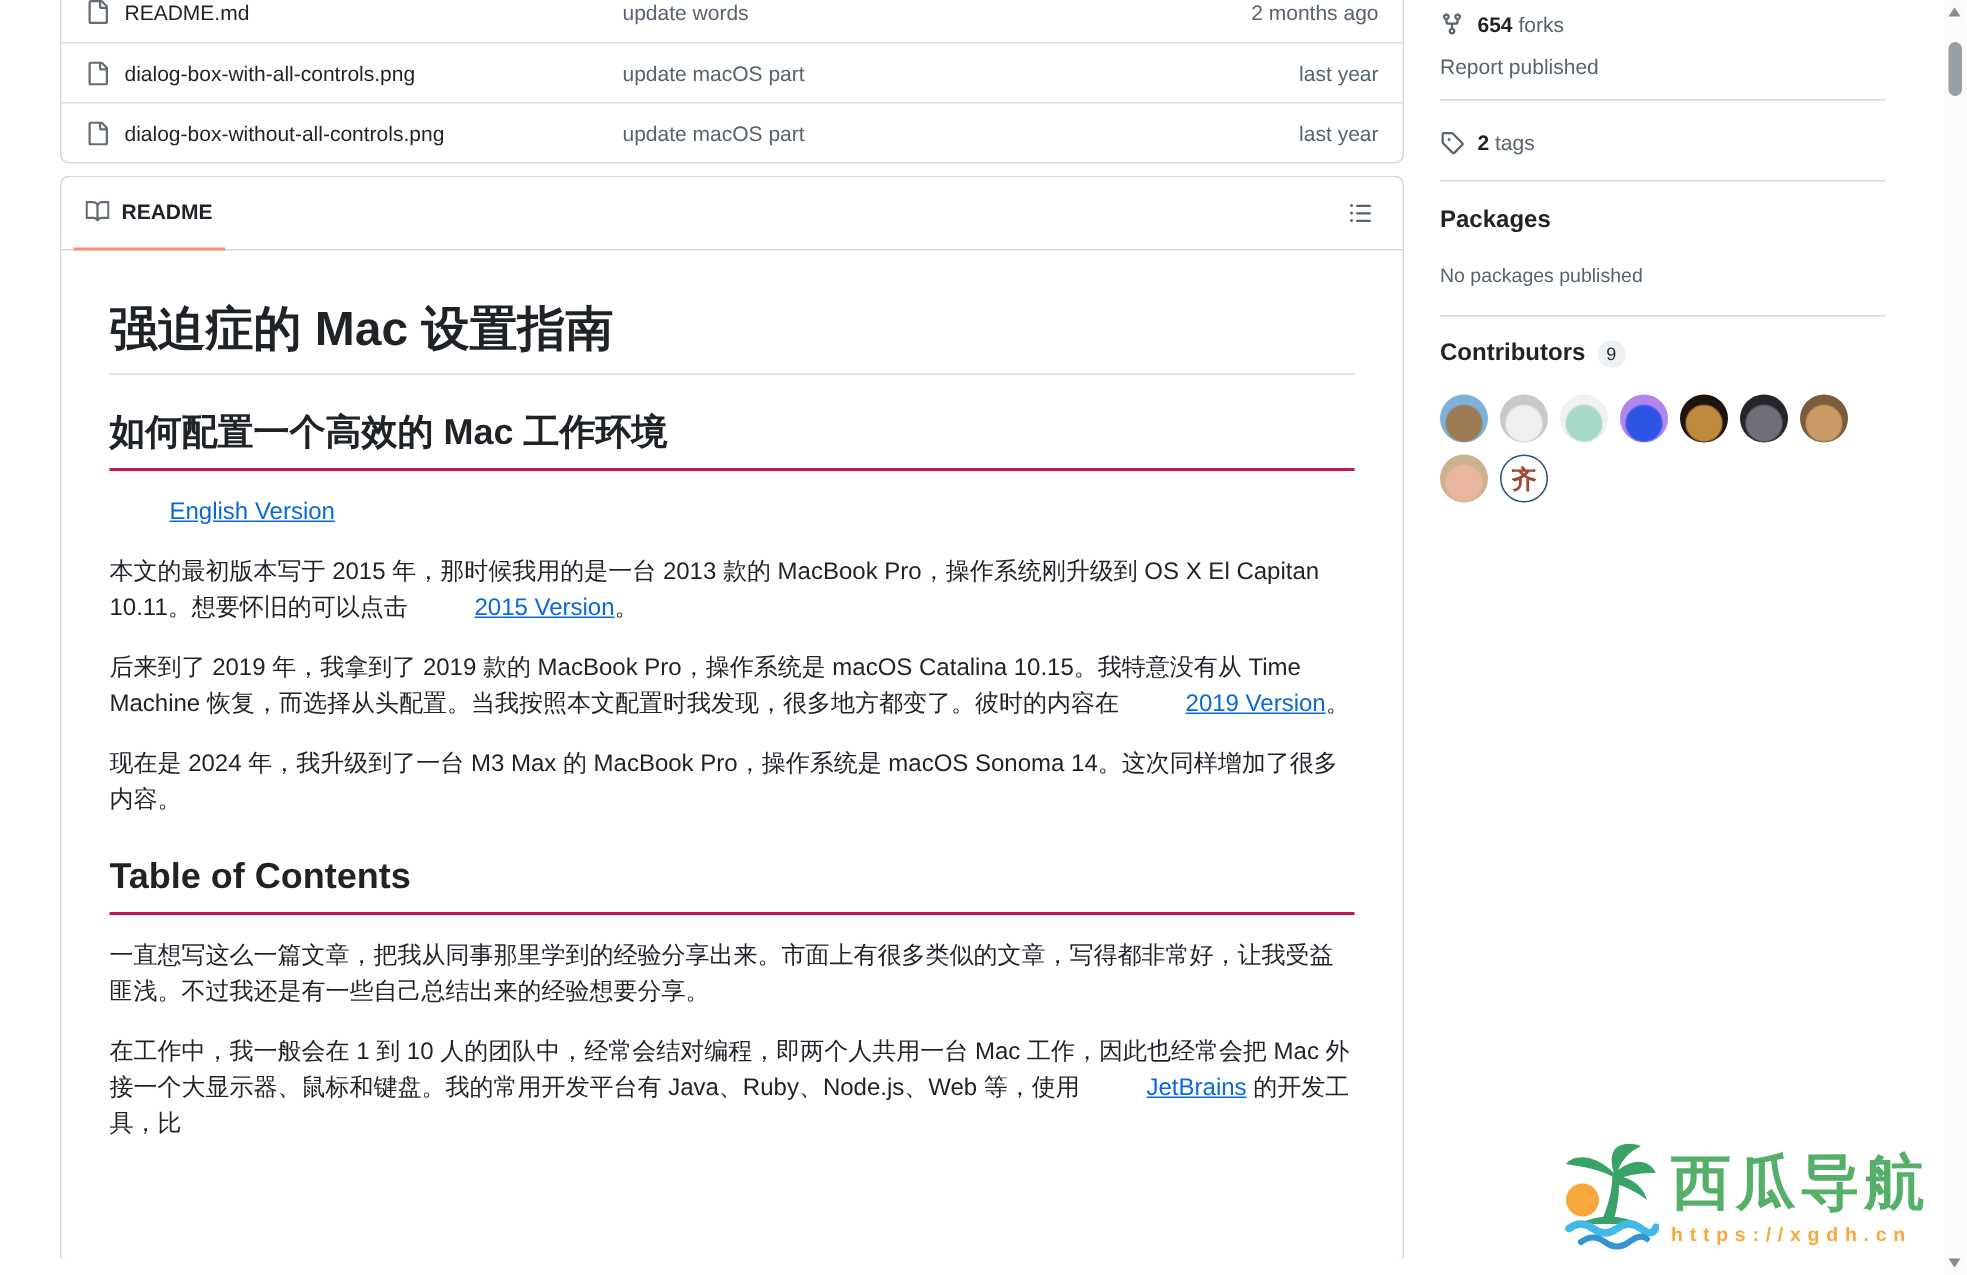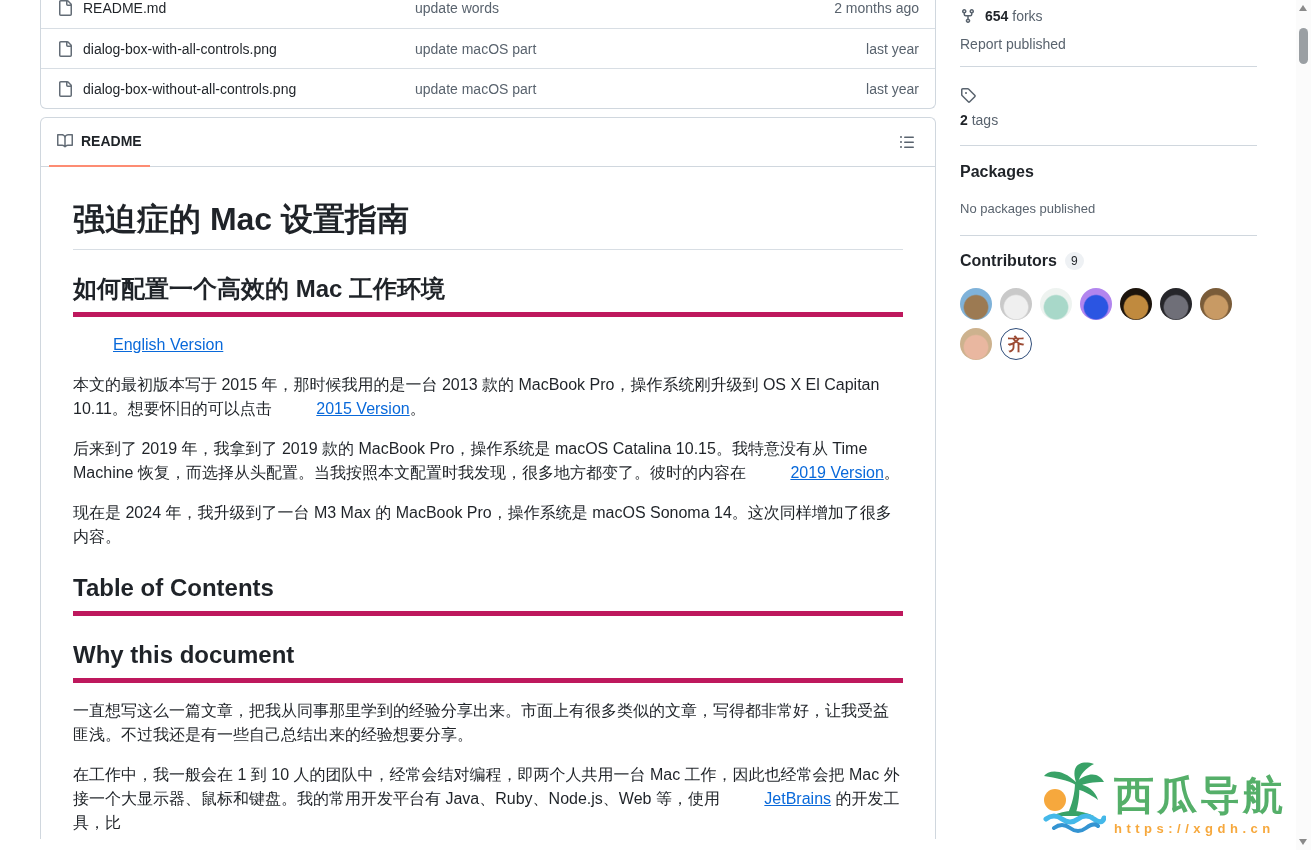--- a/index.html
+++ b/index.html
@@ -26,49 +26,49 @@
   .readme-header { height: 49px; border-bottom: 1px solid #d0d7de; display: flex;
     align-items: center; justify-content: space-between; padding: 0 16px; }
   .readme-tab { display: flex; align-items: center; gap: 8px; height: 49px; padding: 0 8px;
     margin-left: -8px; border-bottom: 2px solid #fd8c73; font-size: 14px; font-weight: 600; }
   .toc-btn { color: #59636e; display: inline-flex; padding: 4px; border-radius: 6px; }
 
   .readme-body { padding: 32px; }
   .md-h1 { font-size: 32px; font-weight: 700; line-height: 1.25; padding-bottom: 10px;
     border-bottom: 1px solid #d8dee4; margin-bottom: 16px; }
   .md-h2 { font-size: 24px; font-weight: 700; line-height: 1.25; padding-bottom: 8px;
-    border-bottom: 5px solid #be185d; margin: 24px 0 16px; }
+    border-bottom: 2px solid #be185d; margin: 24px 0 16px; }
   .readme-body p { font-size: 16px; line-height: 1.5; margin-bottom: 16px; }
   .md-link { color: #0969da; text-decoration: underline; margin-left: 40px; }
 
   
   #sidebar { position: absolute; left: 960px; top: 0; width: 297px; font-size: 14px; }
-  .sb-row { display: flex; align-items: flex-start; gap: 9px; }
+  .sb-row { display: flex; align-items: flex-end; gap: 9px; }
   #forks-row { margin-top: 8px; }
   .sb-icon { color: #59636e; display: inline-flex; flex: none; }
   .bold-num { font-weight: 700; }
   .muted { color: #59636e; }
   #report-link { display: inline-block; margin-top: 12px; color: #59636e; }
   .sb-divider { border: none; border-top: 1px solid #d0d7de; }
   #divider-1 { margin: 14px 0 20px; }
   #divider-2 { margin: 17px 0 17px; }
   #divider-3 { margin: 19px 0 16px; }
   .sb-heading { font-size: 16px; font-weight: 700; color: #1f2328; }
-  #tags-row { margin-top: 20px; flex-direction: column; }
+  #tags-row { margin-top: 20px; }
   #no-packages { margin-top: 20px; font-size: 13px; color: #59636e; }
   #contributors-heading { display: flex; align-items: flex-end; gap: 8px; }
   .counter { background: #eef1f4; border-radius: 2em; padding: 0 6px; font-size: 12px;
     font-weight: 500; line-height: 18px; color: #1f2328; }
   #contributors-avatars { margin-top: 18px; display: flex; flex-wrap: wrap; gap: 8px; width: 280px; }
   .avatar { width: 32px; height: 32px; border-radius: 50%; display: flex; align-items: center;
     justify-content: center; font-size: 17px; font-weight: 700; cursor: pointer; }
 
   
   #watermark { position: absolute; left: 1042px; top: 760px; display: flex;
-    align-items: flex-end; gap: 8px; opacity: 0.95; }
+    align-items: center; gap: 8px; opacity: 0.95; }
   .wm-text { display: flex; flex-direction: column; }
   .wm-title { font-size: 40px; font-weight: 700; letter-spacing: 3px; line-height: 1.15; }
   .wm-url { font-size: 13px; font-weight: 700; letter-spacing: 4.5px; margin-top: 3px; }
 
   
   #scrollbar { position: absolute; right: 0; top: 0; width: 15px; height: 850px; background: #fbfbfb; }
   #scroll-up { position: absolute; top: 5px; left: 3px; width: 0; height: 0;
     border-left: 4.5px solid transparent; border-right: 4.5px solid transparent;
     border-bottom: 6px solid #8a8a8a; }
   #scroll-thumb { position: absolute; top: 28px; left: 3px; width: 9px; height: 36px;
@@ -145,21 +145,20 @@
     <p><a class="md-link">English Version</a></p>
 
     <p><span>本文的最初版本写于 2015 年，那时候我用的是一台 2013 款的 MacBook Pro，操作系统刚升级到 OS X El Capitan 10.11。想要怀旧的可以点击 </span><a class="md-link">2015 Version</a><span>。</span></p>
 
     <p><span>后来到了 2019 年，我拿到了 2019 款的 MacBook Pro，操作系统是 macOS Catalina 10.15。我特意没有从 Time Machine 恢复，而选择从头配置。当我按照本文配置时我发现，很多地方都变了。彼时的内容在 </span><a class="md-link">2019 Version</a><span>。</span></p>
 
     <p>现在是 2024 年，我升级到了一台 M3 Max 的 MacBook Pro，操作系统是 macOS Sonoma 14。这次同样增加了很多内容。</p>
 
     <h2 class="md-h2">Table of Contents</h2>
 
-    <h2 class="md-h2">Why this document</h2>
     <p>一直想写这么一篇文章，把我从同事那里学到的经验分享出来。市面上有很多类似的文章，写得都非常好，让我受益匪浅。不过我还是有一些自己总结出来的经验想要分享。</p>
     <p><span>在工作中，我一般会在 1 到 10 人的团队中，经常会结对编程，即两个人共用一台 Mac 工作，因此也经常会把 Mac 外接一个大显示器、鼠标和键盘。我的常用开发平台有 Java、Ruby、Node.js、Web 等，使用 </span><a class="md-link">JetBrains</a><span> 的开发工具，比</span></p>
   </div>
 </div>
 
 <div id="sidebar">
   <a id="forks-row" class="sb-row">
     <span class="sb-icon">
       <svg width="16" height="16" viewBox="0 0 16 16" fill="currentColor">
           <path d="M5 5.372v.878c0 .414.336.75.75.75h4.5a.75.75 0 0 0 .75-.75v-.878a2.25 2.25 0 1 1 1.5 0v.878a2.25 2.25 0 0 1-2.25 2.25h-1.5v2.128a2.251 2.251 0 1 1-1.5 0V8.5h-1.5A2.25 2.25 0 0 1 3.5 6.25v-.878a2.25 2.25 0 1 1 1.5 0ZM5 3.25a.75.75 0 1 0-1.5 0 .75.75 0 0 0 1.5 0Zm6.75.75a.75.75 0 1 0 0-1.5.75.75 0 0 0 0 1.5Zm-3 8.75a.75.75 0 1 0-1.5 0 .75.75 0 0 0 1.5 0Z"></path>

